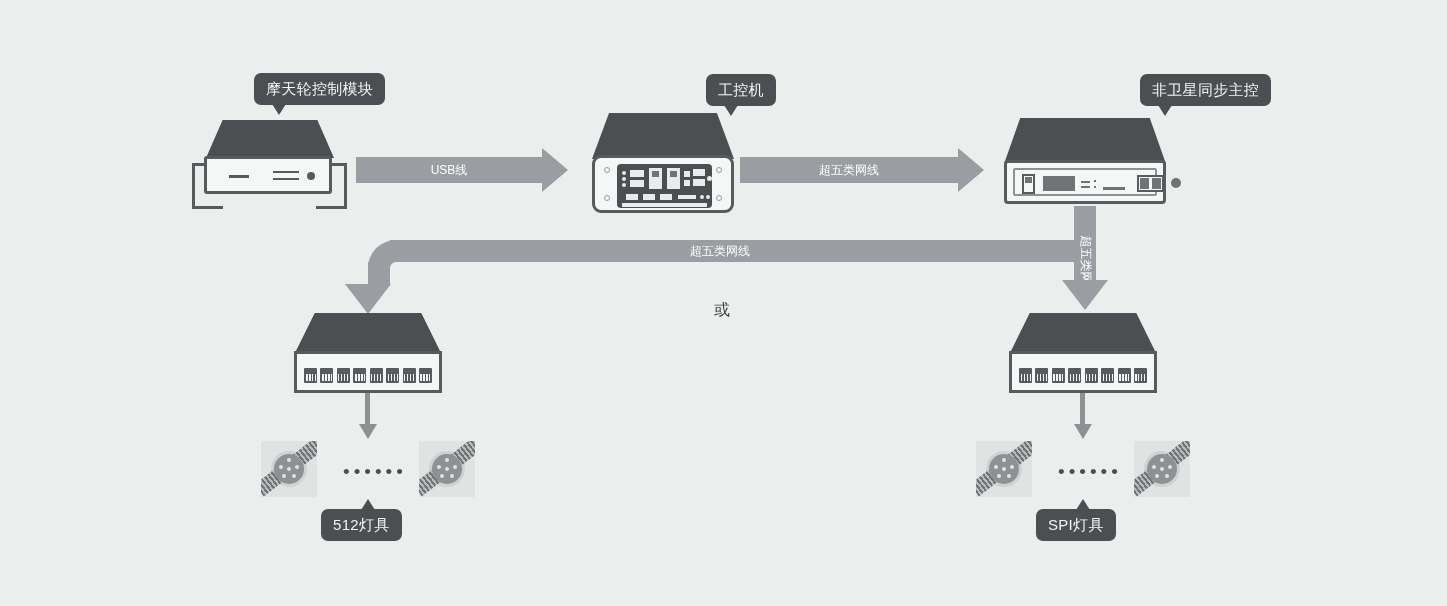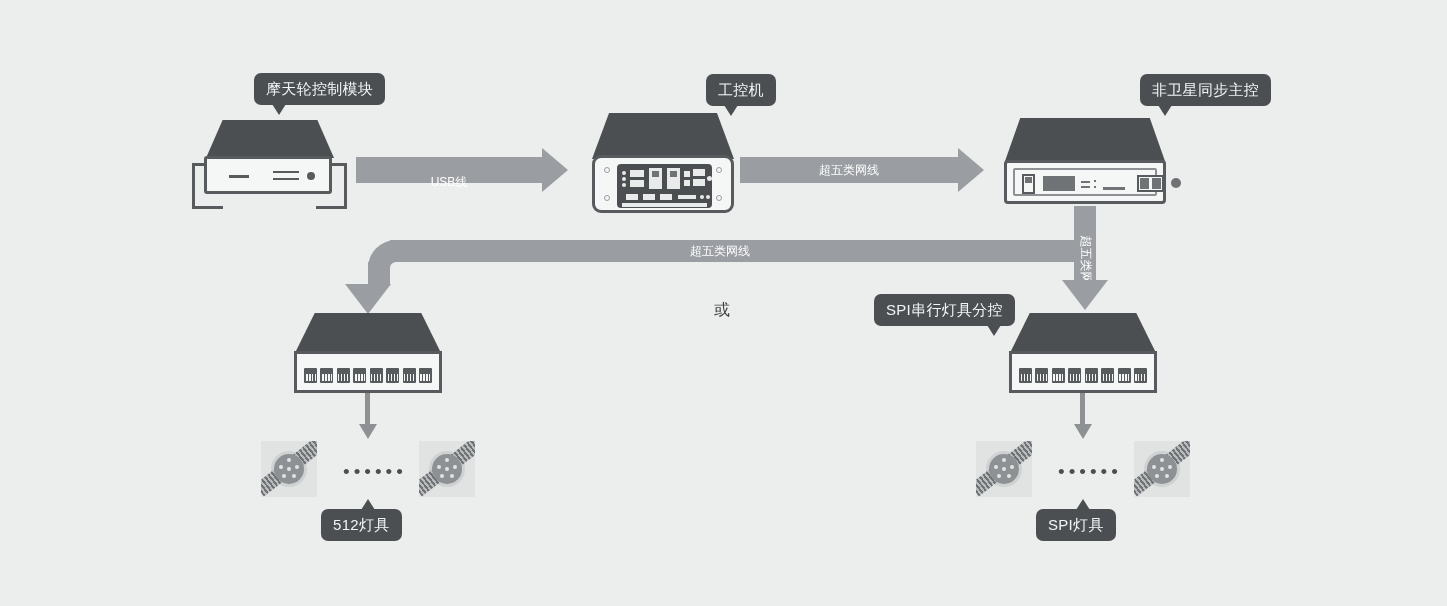--- a/index.html
+++ b/index.html
@@ -203,21 +203,21 @@
       <div class="slot" style="left:22px;top:16px;width:20px;height:3px;"></div>
       <div class="slot" style="left:66px;top:12px;width:26px;height:2px;"></div>
       <div class="slot" style="left:66px;top:19px;width:26px;height:2px;"></div>
       <div class="slot" style="left:100px;top:13px;width:8px;height:8px;border-radius:50%;"></div>
     </div>
   </div>
 
   <div class="harrow" style="left:356px;top:157px;width:212px;">
     <div class="bar" style="width:186px;"></div>
     <div class="head" style="left:186px;"></div>
-    <div class="lbl" style="width:186px;margin-top:12px;">USB线</div>
+    <div class="lbl" style="width:186px;">USB线</div>
   </div>
 
   <div class="badge" style="left:706px;top:74px;">
     <span>工控机</span>
     <span class="tail tail-down" style="left:18px;"></span>
   </div>
 
   <div class="dev2" style="left:592px;top:113px;">
     <div class="top"></div>
     <div class="body">
@@ -303,24 +303,20 @@
         <div class="port"></div>
         <div class="port"></div>
         <div class="port"></div>
         <div class="port"></div>
         <div class="port"></div>
         <div class="port"></div>
       </div>
     </div>
   </div>
 
-  <div class="badge" style="left:874px;top:294px;">
-    <span>SPI串行灯具分控</span>
-    <span class="tail tail-down" style="right:14px;"></span>
-  </div>
 
   <div class="sub" style="left:1009px;top:313px;">
     <div class="top"></div>
     <div class="body">
       <div class="ports">
         <div class="port"></div>
         <div class="port"></div>
         <div class="port"></div>
         <div class="port"></div>
         <div class="port"></div>

